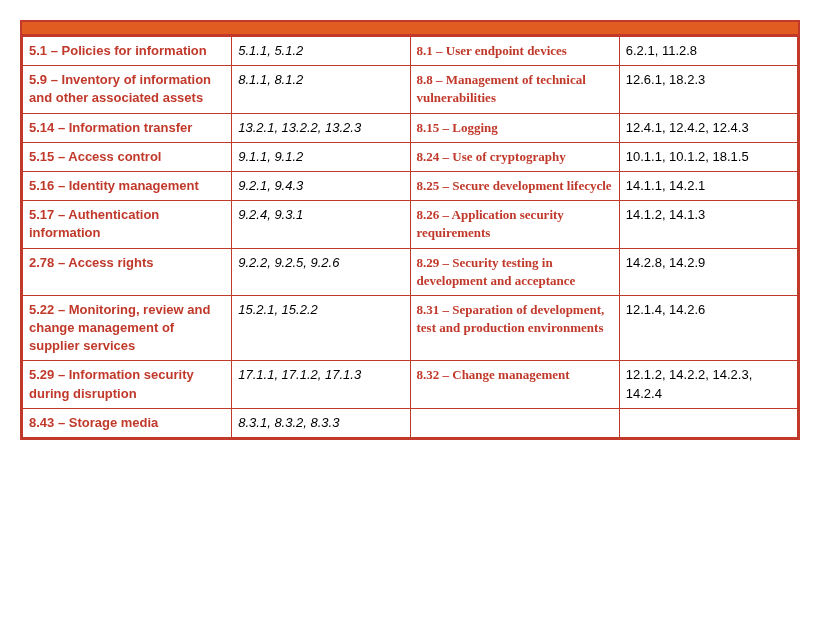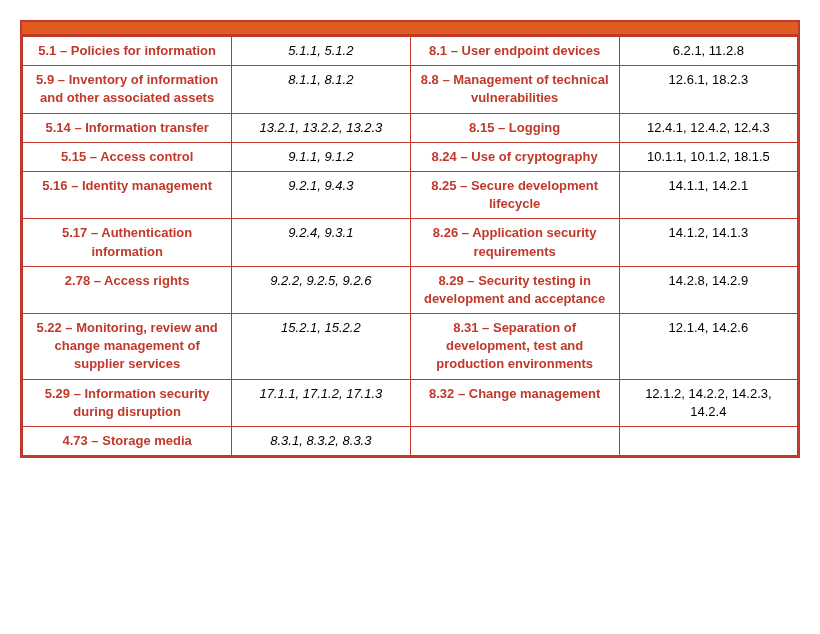--- a/index.html
+++ b/index.html
@@ -21,31 +21,30 @@
       color: #fff;
       font-weight: bold;
       text-align: center;
       padding: 6px 4px;
       font-size: 14px;
       border-bottom: 2px solid #c0392b;
     }
     table {
       width: 100%;
       border-collapse: collapse;
-      text-align: center;
     }
     td {
       border: 1px solid #c0392b;
       padding: 5px 6px;
       vertical-align: top;
       line-height: 1.4;
     }
     td:nth-child(1) { width: 27%; }
     td:nth-child(2) { width: 23%; font-style: italic; }
-    td:nth-child(3) { width: 27%; }
+    td:nth-child(3) { width: 27%; font-family: Liberation Serif, serif; }
     td:nth-child(4) { width: 23%; }
     .bold-text {
       font-weight: bold;
       color: #c0392b;
     }
     tr:last-child td:nth-child(3),
     tr:last-child td:nth-child(4) {
       border: 1px solid #c0392b;
     }
   </style>
@@ -104,20 +103,20 @@
           <td><span class="bold-text">8.31 – Separation of development, test and production environments</span></td>
           <td>12.1.4, 14.2.6</td>
         </tr>
         <tr>
           <td><span class="bold-text">5.29 – Information security during disruption</span></td>
           <td>17.1.1, 17.1.2, 17.1.3</td>
           <td><span class="bold-text">8.32 – Change management</span></td>
           <td>12.1.2, 14.2.2, 14.2.3, 14.2.4</td>
         </tr>
         <tr>
-          <td><span class="bold-text">4.73 – Storage media</span></td>
+          <td><span class="bold-text">8.43 – Storage media</span></td>
           <td>8.3.1, 8.3.2, 8.3.3</td>
           <td></td>
           <td></td>
         </tr>
       </tbody>
   </table>
 </div>
 
 </body></html>

